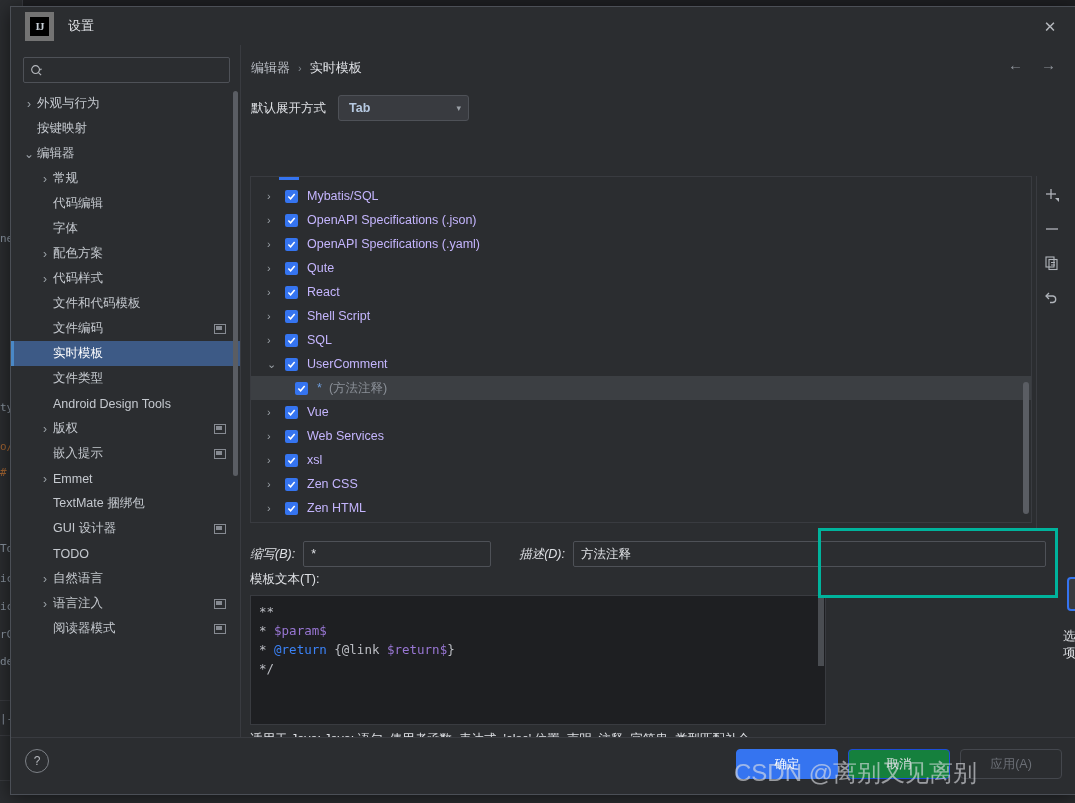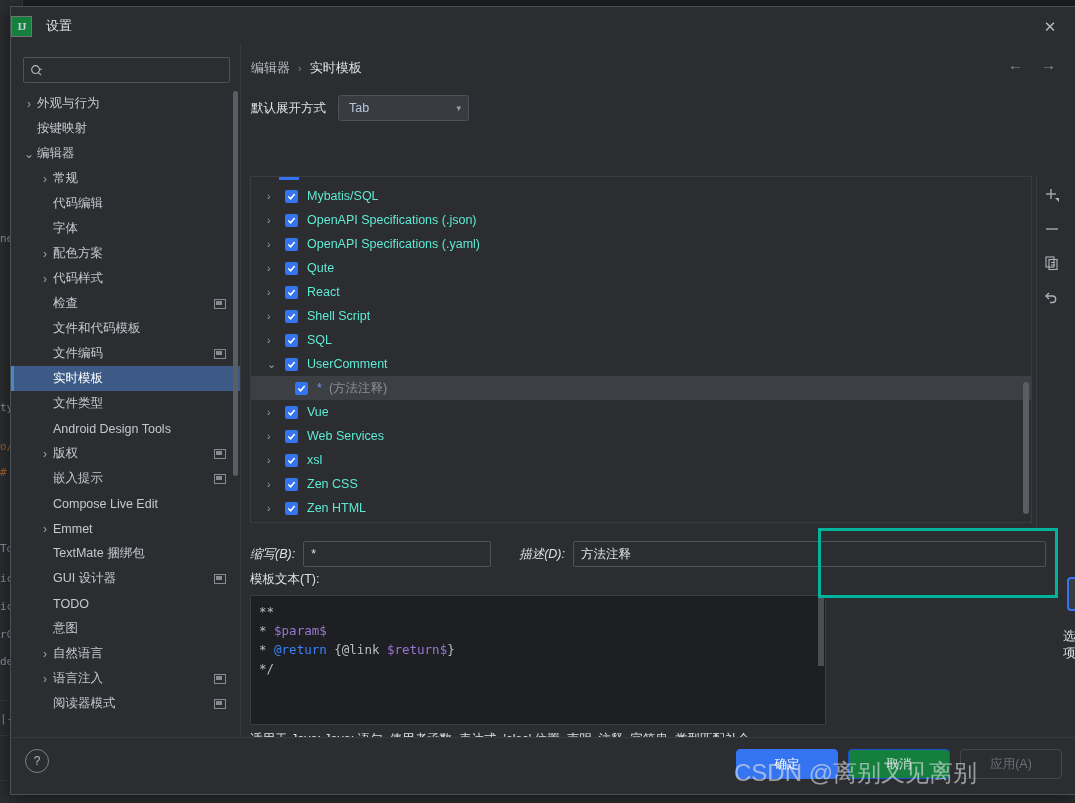--- a/index.html
+++ b/index.html
@@ -51,23 +51,23 @@
     overflow: hidden;
   }
   .titlebar {
     position: relative;
     height: 38px;
     background: #2b2d30;
     display: flex; align-items: center;
     border-bottom: 1px solid #393b40;
   }
   .app-icon {
-    width: 19px; height: 19px; 
-    border: 1px solid #737373;
-    background: #15803d;
+    width: 19px; height: 19px; margin-left: 14px;
+    border: 5px solid #737373;
+    background: #000000;
     display: flex; align-items: center; justify-content: center;
     color: #c9d1d9;
     font-size: 11px; font-weight: bold;
     letter-spacing: -1px;
     font-family: "Liberation Serif", serif;
   }
   .title-text {
     margin-left: 14px;
     font-size: 13px;
     color: #dfe1e5;
@@ -183,20 +183,21 @@
   .lbl { color: #dfe1e5; font-size: 12.5px; }
   .combo {
     height: 24px;
     min-width: 112px;
     background: #393b40;
     border: 1px solid #4e5157;
     border-radius: 3px;
     display: flex; align-items: center; justify-content: space-between;
     padding: 0 7px 0 10px;
     cursor: pointer;
+    font-weight: bold;
   }
   .combo-val { color: #b5c8e0; font-size: 12.5px; }
   .combo-arrow { color: #9aa0a6; font-size: 9px; margin-left: 12px; }
 
   
   .list-area {
     position: absolute;
     left: 9px; top: 131px;
     width: 780px; height: 345px;
     background: #2b2d30;
@@ -219,21 +220,21 @@
   }
   .cb {
     width: 13px; height: 13px;
     flex: 0 0 13px;
     border-radius: 2px;
     background: #3574f0;
     display: flex; align-items: center; justify-content: center;
     margin-right: 9px;
   }
   .cb svg { display: block; }
-  .l-name { color: #5eead4; font-size: 12.5px; white-space: nowrap; }
+  .l-name { color: #c4b5fd; font-size: 12.5px; white-space: nowrap; }
   .l-abbr { color: #6f9ddb; font-size: 12.5px; }
   .l-desc { color: #8b9098; font-size: 12.5px; margin-left: 7px; }
   .list-scrollbar {
     position: absolute; right: 2px; top: 205px;
     width: 6px; height: 132px;
     background: #5a5d63; border-radius: 3px;
   }
   .list-topline {
     position: absolute; left: 0; top: 0; width: 100%; height: 3px;
   }
@@ -447,30 +448,20 @@
             <span class="tree-label">配色方案</span>
           </div>
           <div class="tree-row">
             <span style="display: inline-block; flex: 0 0 26px;"></span>
             <span class="chev">›</span>
             <span class="tree-label">代码样式</span>
           </div>
           <div class="tree-row">
             <span style="display: inline-block; flex: 0 0 26px;"></span>
             <span class="chev"></span>
-            <span class="tree-label">检查</span>
-            <span class="row-badge">
-              <span class="mini-square">
-                <i></i>
-              </span>
-            </span>
-          </div>
-          <div class="tree-row">
-            <span style="display: inline-block; flex: 0 0 26px;"></span>
-            <span class="chev"></span>
             <span class="tree-label">文件和代码模板</span>
           </div>
           <div class="tree-row">
             <span style="display: inline-block; flex: 0 0 26px;"></span>
             <span class="chev"></span>
             <span class="tree-label">文件编码</span>
             <span class="row-badge">
               <span class="mini-square">
                 <i></i>
               </span>
@@ -506,25 +497,20 @@
             <span class="chev"></span>
             <span class="tree-label">嵌入提示</span>
             <span class="row-badge">
               <span class="mini-square">
                 <i></i>
               </span>
             </span>
           </div>
           <div class="tree-row">
             <span style="display: inline-block; flex: 0 0 26px;"></span>
-            <span class="chev"></span>
-            <span class="tree-label">Compose Live Edit</span>
-          </div>
-          <div class="tree-row">
-            <span style="display: inline-block; flex: 0 0 26px;"></span>
             <span class="chev">›</span>
             <span class="tree-label">Emmet</span>
           </div>
           <div class="tree-row">
             <span style="display: inline-block; flex: 0 0 26px;"></span>
             <span class="chev"></span>
             <span class="tree-label">TextMate 捆绑包</span>
           </div>
           <div class="tree-row">
             <span style="display: inline-block; flex: 0 0 26px;"></span>
@@ -533,25 +519,20 @@
             <span class="row-badge">
               <span class="mini-square">
                 <i></i>
               </span>
             </span>
           </div>
           <div class="tree-row">
             <span style="display: inline-block; flex: 0 0 26px;"></span>
             <span class="chev"></span>
             <span class="tree-label">TODO</span>
-          </div>
-          <div class="tree-row">
-            <span style="display: inline-block; flex: 0 0 26px;"></span>
-            <span class="chev"></span>
-            <span class="tree-label">意图</span>
           </div>
           <div class="tree-row">
             <span style="display: inline-block; flex: 0 0 26px;"></span>
             <span class="chev">›</span>
             <span class="tree-label">自然语言</span>
           </div>
           <div class="tree-row">
             <span style="display: inline-block; flex: 0 0 26px;"></span>
             <span class="chev">›</span>
             <span class="tree-label">语言注入</span>

